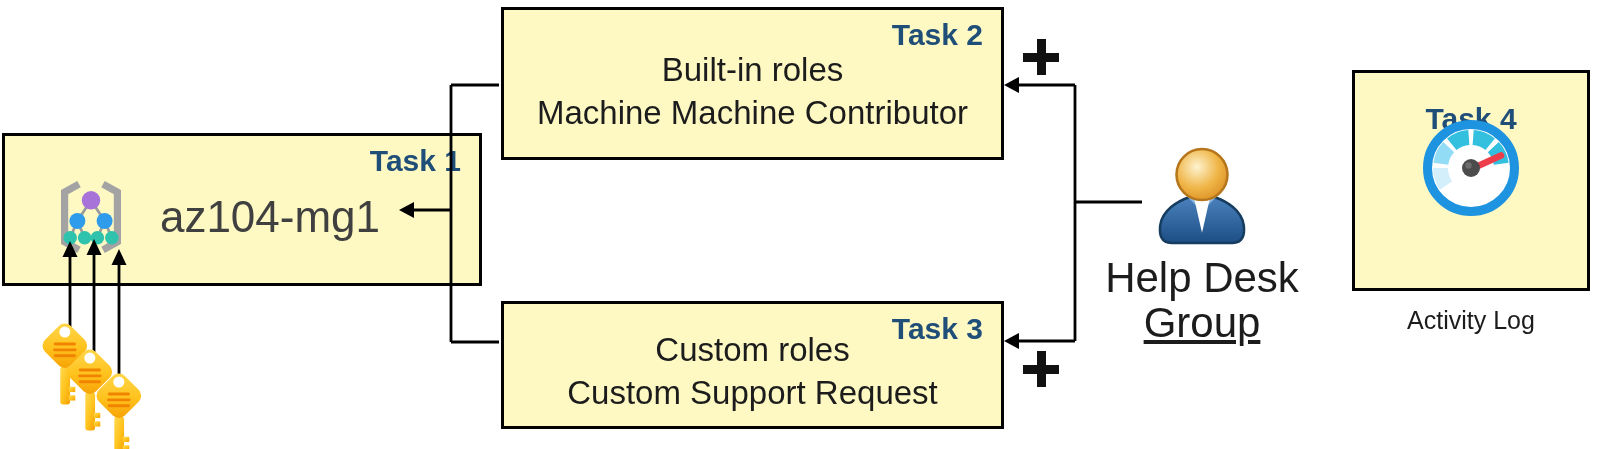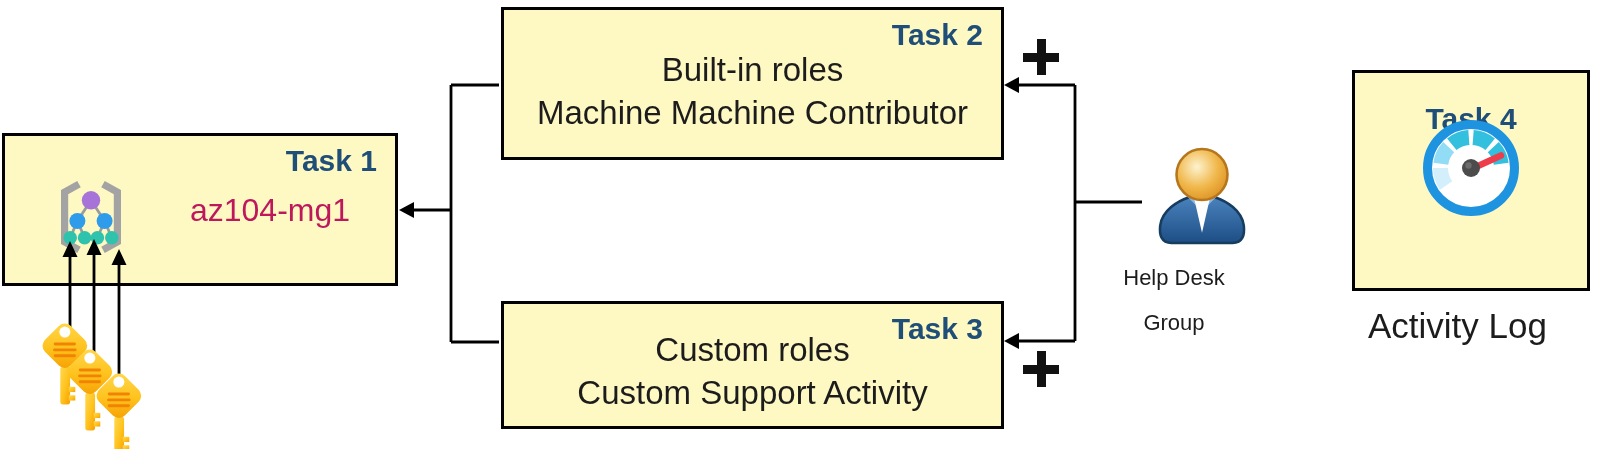--- a/index.html
+++ b/index.html
@@ -12,44 +12,44 @@
   }
   .badge{
     position:absolute;font-weight:700;font-size:30px;color:#1f4e79;letter-spacing:0px;
   }
   .badge.tr{top:8px;right:18px;}
   .badge.ctr{top:8px;left:0;width:100%;text-align:center;margin-top:21px;}
   .roles-lines{
     position:absolute;left:0;width:100%;text-align:center;font-size:33px;line-height:43px;color:#1c1c1c;
   }
   .t1-name{
-    position:absolute;left:150px;top:192px;width:240px;text-align:center;font-size:32px;color:#be185d;
+    position:absolute;left:150px;top:192px;width:240px;text-align:center;font-size:44px;color:#404040;
   }
   .icon-abs{position:absolute;}
   .caption{
-    position:absolute;left:13px;width:100%;text-align:left;font-size:35px;color:#1c1c1c;
+    position:absolute;left:0;width:100%;text-align:center;font-size:25px;color:#1c1c1c;
   }
   .plus{
     position:absolute;width:40px;height:40px;
   }
   .plus .h{position:absolute;left:2px;top:16px;width:36px;height:9px;background:#111;}
   .plus .v{position:absolute;left:16px;top:2px;width:9px;height:36px;background:#111;}
   .person-label{
-    position:absolute;left:1074px;width:200px;text-align:center;font-size:22px;line-height:45px;color:#1c1c1c;
+    position:absolute;left:1102px;width:200px;text-align:center;font-size:42px;line-height:45px;color:#1c1c1c;
   }
   .overlay{position:absolute;left:0;top:0;z-index:5;pointer-events:none;}
   .keys{position:absolute;left:0;top:0;z-index:6;}
   .key{position:absolute;}
 </style>
 </head>
 <body>
 
 <div class="canvas">
 
-  <div class="box" style="left:2px;top:133px;width:396px;height:153px;padding-left:42px;">
+  <div class="box" style="left:2px;top:133px;width:480px;height:153px;padding-left:42px;">
     <div class="badge tr">Task 1</div>
   </div>
 
   <svg class="icon-abs" style="left:48px;top:177px;z-index:2;" width="86" height="80" viewBox="0 0 100 100">
     <polyline points="35,9 17,19 17,81 35,91" fill="none" stroke="#a3a3a3" stroke-width="9"></polyline>
     <polyline points="65,9 83,19 83,81 65,91" fill="none" stroke="#a3a3a3" stroke-width="9"></polyline>
     <g stroke="#9b9b9b" stroke-width="3.5">
       <line x1="50" y1="29" x2="33" y2="55"></line>
         <line x1="50" y1="29" x2="67" y2="55"></line>
       <line x1="33" y1="55" x2="24" y2="76"></line>
@@ -72,21 +72,21 @@
     <div class="roles-lines" style="top:38px;">
       <div>Built-in roles</div>
       <div>Machine Machine Contributor</div>
     </div>
   </div>
 
   <div class="box" style="left:501px;top:265px;width:503px;height:128px;margin-top:36px;">
     <div class="badge tr">Task 3</div>
     <div class="roles-lines" style="top:24px;">
       <div>Custom roles</div>
-      <div>Custom Support Activity</div>
+      <div>Custom Support Request</div>
     </div>
   </div>
 
   <div class="box" style="left:1352px;top:70px;width:238px;height:221px;">
     <div class="badge ctr">Task 4</div>
     <svg style="position:absolute;left:50%;top:45px;transform:translateX(-50%);" width="100" height="100" viewBox="0 0 100 100">
       <circle cx="50" cy="50" r="43.5" fill="#ffffff" stroke="#1e93e0" stroke-width="9"></circle>
       <g>
         <path d="M18.9,71.8 A38 38 0 0 1 12,50 L27,50 A23 23 0 0 0 31.2,63.2 Z" fill="#d4effc"></path>
         <path d="M12.4,44.7 A38 38 0 0 1 22.2,24.1 L33.2,34.3 A23 23 0 0 0 27.2,46.8 Z" fill="#93dcf6"></path>
@@ -205,15 +205,15 @@
           <stop offset="1" stop-color="#d98c1f"></stop>
       </radialGradient>
     </defs>
     <path d="M20,96 C10,96 8,88 9,79 C11,64 26,55 38,51 L62,51 C74,55 89,64 91,79 C92,88 90,96 80,96 Z" fill="url(#ubody)" stroke="#163c5f" stroke-width="2.5"></path>
     <polygon points="36,51 45,51 49,64" fill="#8fb8e0"></polygon>
     <polygon points="64,51 55,51 51,64" fill="#8fb8e0"></polygon>
     <polygon points="42,51 58,51 50,86" fill="#ffffff"></polygon>
     <circle cx="50" cy="29" r="25" fill="url(#uhead)" stroke="#b5761c" stroke-width="2.5"></circle>
   </svg>
   <div class="person-label" style="top:255px;">Help Desk</div>
-  <div class="person-label" style="top:300px;">Group</div>
+  <div class="person-label" style="top:300px;text-decoration:underline;">Group</div>
 
 </div>
 
 </body></html>

